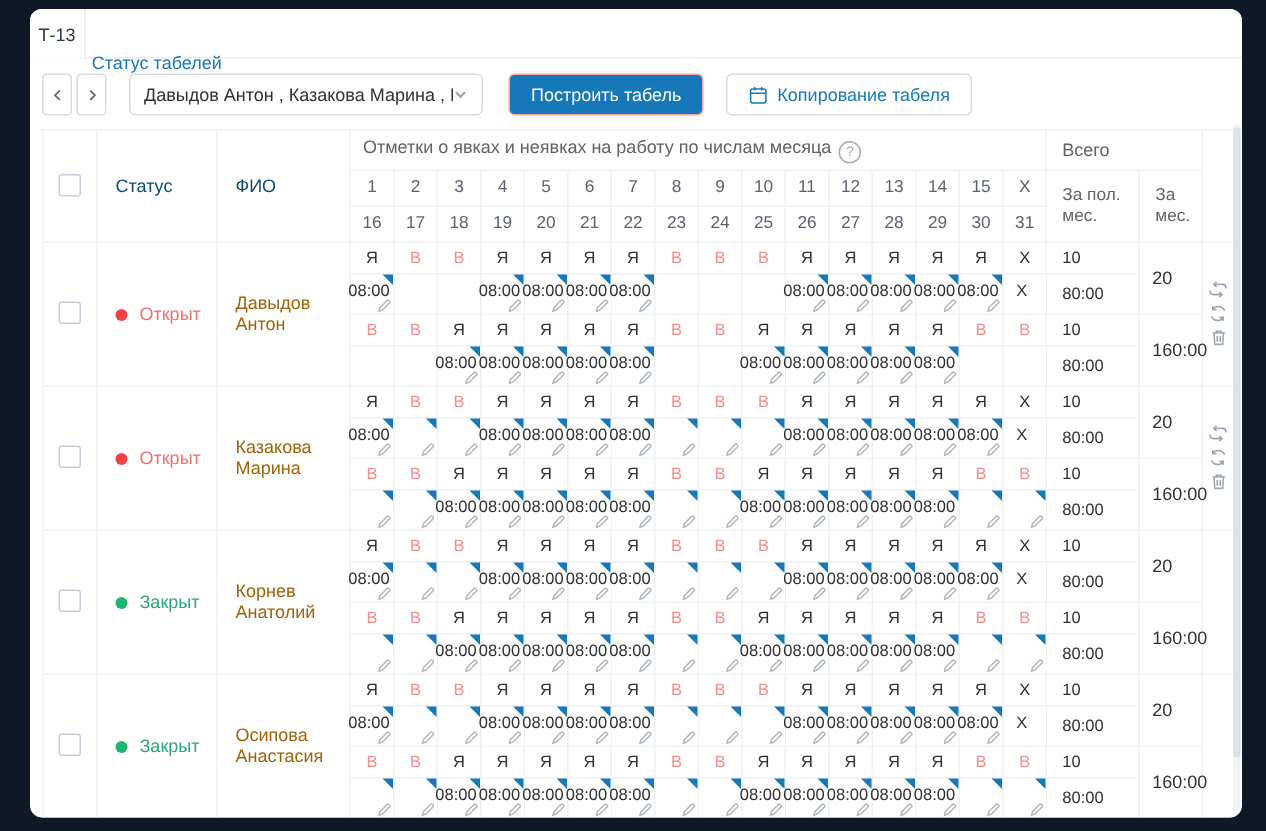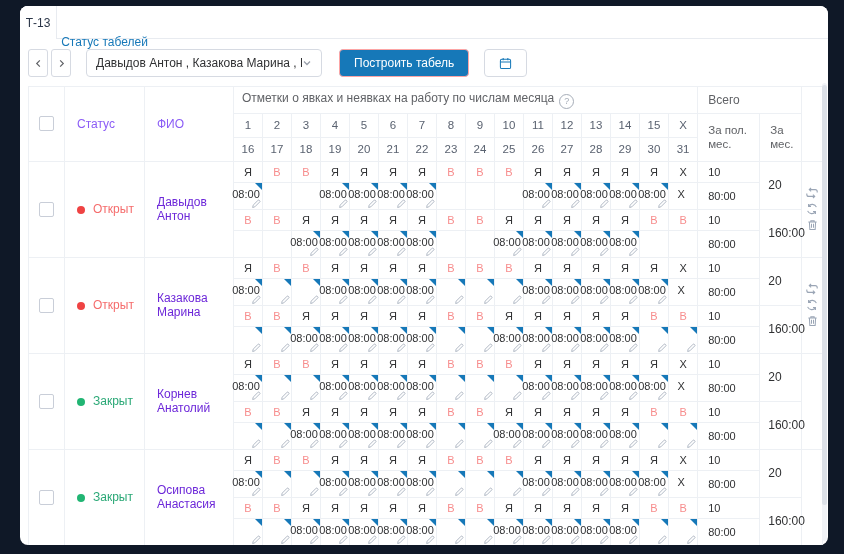--- a/index.html
+++ b/index.html
@@ -21,35 +21,35 @@
   .select{margin-left:12px;width:236px;height:28px;border:1px solid #d6dae2;border-radius:4px;display:flex;align-items:center;justify-content:space-between;padding:0 9px;box-sizing:border-box;font-size:12px;color:#303133;cursor:pointer;}
   .select .txt{white-space:nowrap;overflow:hidden;}
   .btn{height:28px;border-radius:4px;font-size:12px;display:flex;align-items:center;gap:6px;padding:0 14px;cursor:pointer;box-sizing:border-box;font-family:"Liberation Sans",sans-serif;}
   .btn.primary{margin-left:14px;background:#1678b8;border:1px solid #fca5a5;color:#fff;font-weight:400;}
   .btn.outline{margin-left:12px;background:#fff;border:1px solid #d6dae2;color:#1678b8;font-weight:500;}
 
   
   .table-wrap{position:relative;margin:0 6px 0 8px;}
   table{border-collapse:collapse;table-layout:fixed;width:794px;}
   th,td{border:1px solid #edf0f4;box-sizing:border-box;padding:0;background:#fff;}
-  thead th{font-weight:normal;font-size:12px;color:#8b5cf6;}
+  thead th{font-weight:normal;font-size:12px;color:#0c4a6e;}
   th.group{font-size:12px;color:#606266;text-align:left;padding:4px 16px 4px 8px;height:22px;}
   th.group .hlp{display:inline-flex;align-items:center;justify-content:center;width:13px;height:13px;border:1px solid #a6adb8;border-radius:50%;font-size:9px;color:#a6adb8;margin-left:5px;vertical-align:-2px;}
   th.day{height:24px;font-size:11.5px;color:#5a6270;text-align:center;font-weight:normal;}
   th.left{text-align:left;padding-left:12px;}
   th.tot-h{font-size:11.5px;color:#606266;text-align:left;padding:2px 2px 2px 10px;font-weight:normal;line-height:1.25;}
   .sel-cell{text-align:center;vertical-align:middle;}
   .cb{display:inline-block;width:13px;height:13px;border:1px solid #c9ced8;border-radius:2px;background:#fff;vertical-align:middle;cursor:pointer;}
   td.status-cell{vertical-align:middle;padding-left:12px;font-size:12px;}
   .dot{display:inline-block;width:8px;height:8px;border-radius:50%;margin-right:8px;vertical-align:-1px;}
   .dot.open{background:#ef4343;}
   .dot.closed{background:#21b573;}
   .status-label.open{color:#f56c6c;}
   .status-label.closed{color:#2aa876;}
-  td.name-cell{vertical-align:middle;padding-left:12px;font-size:12px;color:#6d28d9;margin-top:46px;}
+  td.name-cell{vertical-align:middle;padding-left:12px;font-size:12px;color:#a16207;margin-top:46px;}
   tr.marks td{height:21px;}
   tr.times td{height:27px;}
   td.mark{text-align:center;font-size:11px;color:#303133;}
   td.mark.off{color:#f78d8d;}
   td.time{position:relative;text-align:center;font-size:11px;color:#303133;vertical-align:middle;}
   td.time .tval{position:relative;left:-2px;top:-2px;}
   .corner{position:absolute;top:0;right:0;width:0;height:0;border-top:7px solid #1678b8;border-left:7px solid transparent;}
   .pencil{position:absolute;right:1px;bottom:0;line-height:0;}
   td.tot{font-size:11px;color:#303133;text-align:left;padding-left:10px;vertical-align:middle;}
   td.month{font-size:12px;padding-left:8px;}
@@ -100,20 +100,21 @@
       <button class="btn primary">Построить табель</button>
 
 
       <button class="btn outline">
         <span style="line-height:0;">
           <svg width="13" height="13" viewBox="0 0 14 14">
               <rect x="1.5" y="2.5" width="11" height="10" rx="1.5" fill="none" stroke="currentColor" stroke-width="1.1"></rect>
               <path d="M1.5 5.5h11M4.5 1v2.6M9.5 1v2.6" fill="none" stroke="currentColor" stroke-width="1.1"></path>
             </svg>
         </span>
+        <span>Копирование табеля</span>
       </button>
     </div>
 
     <div class="table-wrap">
       <table>
         <colgroup>
           <col style="width:36px">
             <col style="width:80px">
             <col style="width:89px">
           <col span="16" style="width:29px">

